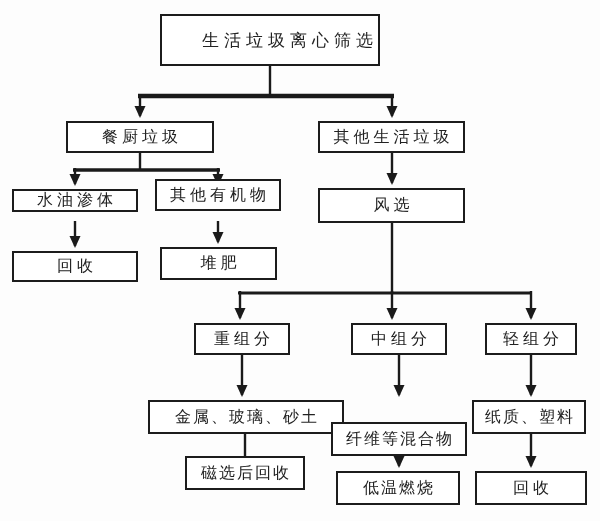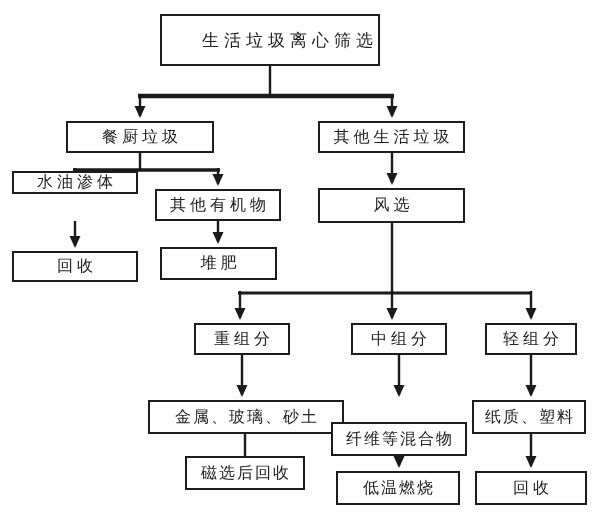--- a/index.html
+++ b/index.html
@@ -37,22 +37,22 @@
     color: #222222;
     font-size: 16px;
     font-weight: 500;
     letter-spacing: 4px;
     text-indent: 4px;
     white-space: nowrap;
   }
   .node.root    { left:160px; top:14px;  width:220px; height:52px; font-size:17px; letter-spacing:5px; text-indent:5px;justify-content:flex-end; }
   .node.kitchen { left:66px;  top:121px; width:148px; height:32px;align-items:center; }
   .node.otherw  { left:318px; top:121px; width:147px; height:32px; }
-  .node.wateroil{ left:12px;  top:171px; width:126px; height:23px; }
-  .node.otherorg{ left:155px; top:189px; width:126px; height:32px; }
+  .node.wateroil{ left:12px;  top:189px; width:126px; height:23px; }
+  .node.otherorg{ left:155px; top:179px; width:126px; height:32px; }
   .node.wind    { left:318px; top:188px; width:147px; height:35px; }
   .node.recy1   { left:12px;  top:251px; width:126px; height:31px; }
   .node.compost { left:160px; top:247px; width:117px; height:33px; }
   .node.heavy   { left:194px; top:323px; width:96px;  height:32px; }
   .node.medium  { left:351px; top:323px; width:96px;  height:32px; }
   .node.light   { left:485px; top:323px; width:92px;  height:32px; }
   .node.metal   { left:148px; top:400px; width:196px; height:34px; letter-spacing:2px; text-indent:2px; }
   .node.fiber   { left:331px; top:400px; width:136px; height:34px; letter-spacing:2px; text-indent:2px;margin-top:22px; }
   .node.paper   { left:472px; top:400px; width:114px; height:34px; letter-spacing:2px; text-indent:2px; }
   .node.magrec  { left:185px; top:456px; width:120px; height:34px; letter-spacing:2px; text-indent:2px; }

